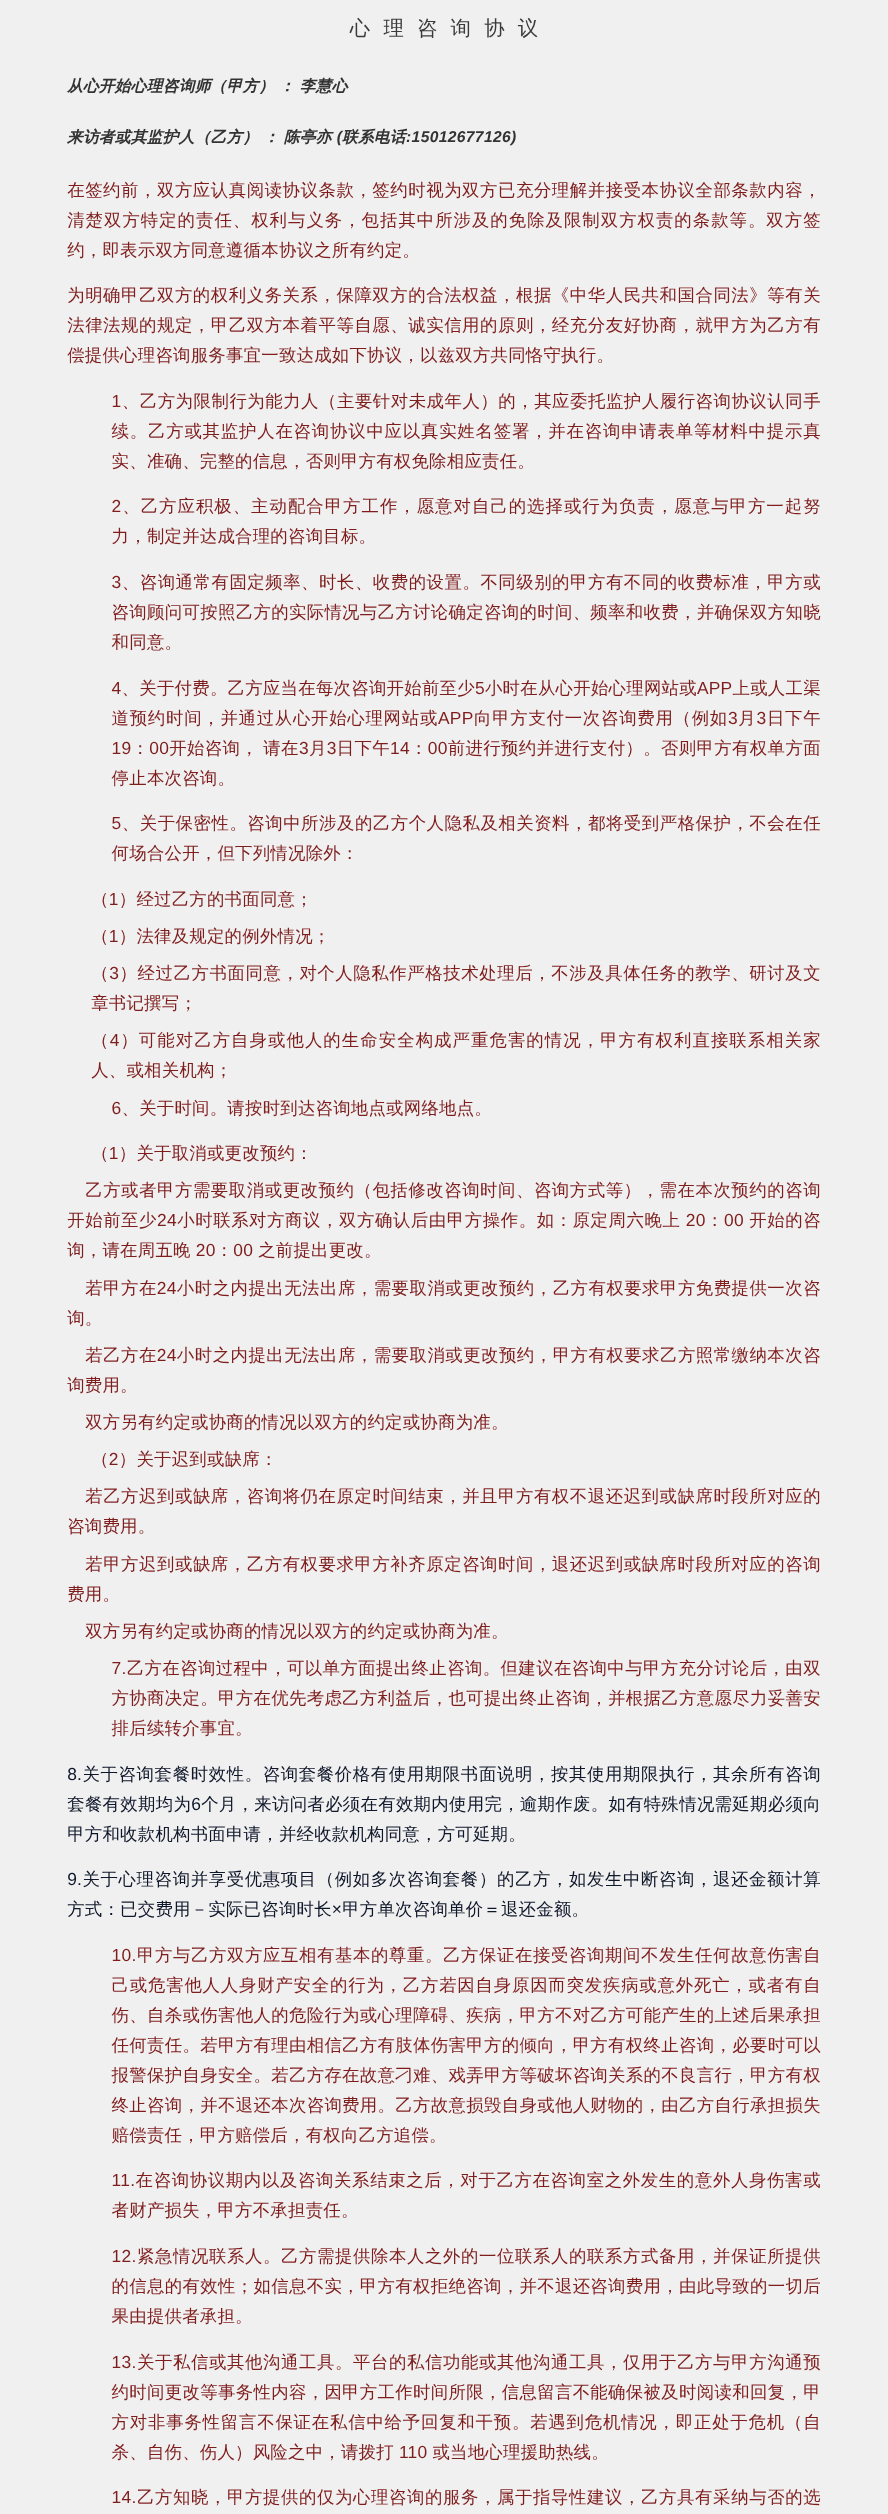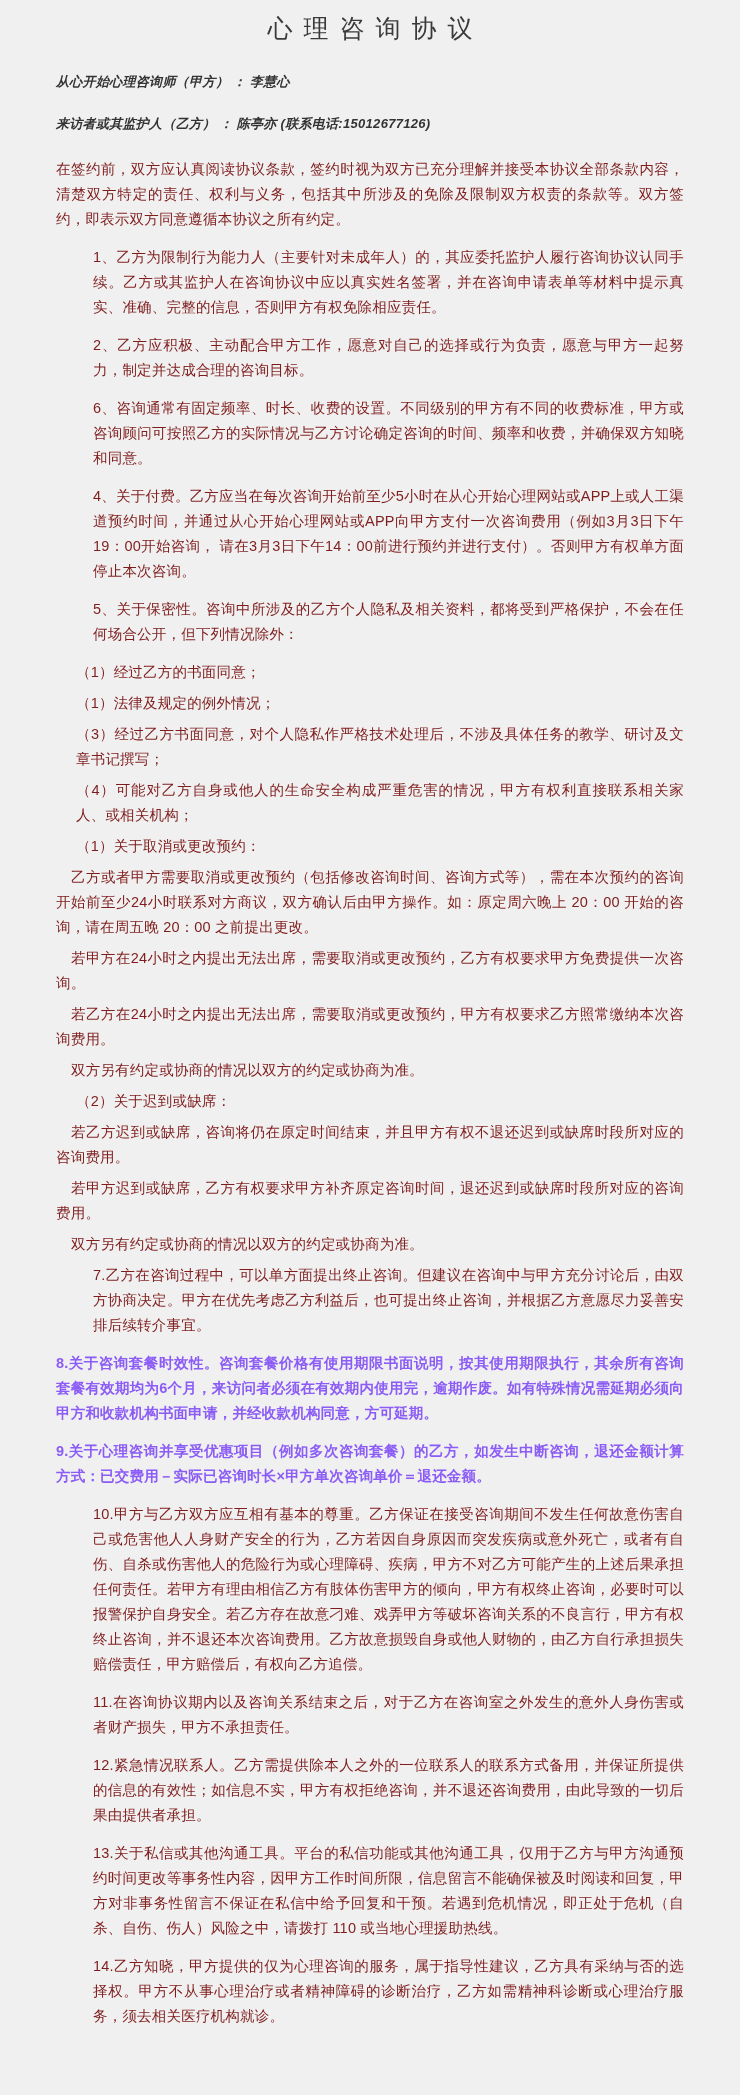--- a/index.html
+++ b/index.html
@@ -11,21 +11,21 @@
     min-height:2095px;
   }
   .page{
     width:740px;
     min-height:2095px;
     box-sizing:border-box;
     padding:10px 56px 30px 56px;
   }
   .doc-title{
     text-align:center;
-    font-size:25px;
+    font-size:17px;
     font-weight:500;
     letter-spacing:11px;
     color:#3a3a3a;
     margin:2px 0 28px 0;
     text-indent:11px; 
   }
   .party-line{
     font-weight:bold;
     font-size:13px;
     color:#333;
@@ -36,45 +36,47 @@
   .blk{
     font-size:14.5px;
     line-height:25px;
     text-align:justify;
     margin:0 0 11px 0;
     color:#7f1d1d;
     letter-spacing:.2px;
   }
   .blk.paragraph{margin-bottom:13px;}
   .blk.clause{margin-bottom:13px;margin-left:37px;}
-  .blk.clause-bold{font-weight:bold;color:#8b5cf6;margin-bottom:13px;}
+  .blk.clause-bold{font-weight:normal;color:#0f172a;margin-bottom:13px;}
   .blk.sub{margin:0 0 6px 0;padding-left:20px;}
   .blk.sub-indent{margin:0 0 6px 0;text-indent:15px;}
 </style>
 </head>
 <body>
 
 <div class="page">
 
   <h1 class="doc-title">心理咨询协议</h1>
 
   <p class="party-line">从心开始心理咨询师（甲方） ： 李慧心</p>
   <p class="party-line">来访者或其监护人（乙方） ： 陈亭亦 (联系电话:15012677126)</p>
 
   <div>
       <p class="blk paragraph">在签约前，双方应认真阅读协议条款，签约时视为双方已充分理解并接受本协议全部条款内容，清楚双方特定的责任、权利与义务，包括其中所涉及的免除及限制双方权责的条款等。双方签约，即表示双方同意遵循本协议之所有约定。</p>
+      <p class="blk paragraph">为明确甲乙双方的权利义务关系，保障双方的合法权益，根据《中华人民共和国合同法》等有关法律法规的规定，甲乙双方本着平等自愿、诚实信用的原则，经充分友好协商，就甲方为乙方有偿提供心理咨询服务事宜一致达成如下协议，以兹双方共同恪守执行。</p>
       <p class="blk clause">1、乙方为限制行为能力人（主要针对未成年人）的，其应委托监护人履行咨询协议认同手续。乙方或其监护人在咨询协议中应以真实姓名签署，并在咨询申请表单等材料中提示真实、准确、完整的信息，否则甲方有权免除相应责任。</p>
       <p class="blk clause">2、乙方应积极、主动配合甲方工作，愿意对自己的选择或行为负责，愿意与甲方一起努力，制定并达成合理的咨询目标。</p>
-      <p class="blk clause">6、咨询通常有固定频率、时长、收费的设置。不同级别的甲方有不同的收费标准，甲方或咨询顾问可按照乙方的实际情况与乙方讨论确定咨询的时间、频率和收费，并确保双方知晓和同意。</p>
+      <p class="blk clause">3、咨询通常有固定频率、时长、收费的设置。不同级别的甲方有不同的收费标准，甲方或咨询顾问可按照乙方的实际情况与乙方讨论确定咨询的时间、频率和收费，并确保双方知晓和同意。</p>
       <p class="blk clause">4、关于付费。乙方应当在每次咨询开始前至少5小时在从心开始心理网站或APP上或人工渠道预约时间，并通过从心开始心理网站或APP向甲方支付一次咨询费用（例如3月3日下午19：00开始咨询， 请在3月3日下午14：00前进行预约并进行支付）。否则甲方有权单方面停止本次咨询。</p>
       <p class="blk clause">5、关于保密性。咨询中所涉及的乙方个人隐私及相关资料，都将受到严格保护，不会在任何场合公开，但下列情况除外：</p>
       <p class="blk sub">（1）经过乙方的书面同意；</p>
       <p class="blk sub">（1）法律及规定的例外情况；</p>
       <p class="blk sub">（3）经过乙方书面同意，对个人隐私作严格技术处理后，不涉及具体任务的教学、研讨及文章书记撰写；</p>
       <p class="blk sub">（4）可能对乙方自身或他人的生命安全构成严重危害的情况，甲方有权利直接联系相关家人、或相关机构；</p>
+      <p class="blk clause">6、关于时间。请按时到达咨询地点或网络地点。</p>
       <p class="blk sub">（1）关于取消或更改预约：</p>
       <p class="blk sub-indent">乙方或者甲方需要取消或更改预约（包括修改咨询时间、咨询方式等），需在本次预约的咨询开始前至少24小时联系对方商议，双方确认后由甲方操作。如：原定周六晚上 20：00 开始的咨询，请在周五晚 20：00 之前提出更改。</p>
       <p class="blk sub-indent">若甲方在24小时之内提出无法出席，需要取消或更改预约，乙方有权要求甲方免费提供一次咨询。</p>
       <p class="blk sub-indent">若乙方在24小时之内提出无法出席，需要取消或更改预约，甲方有权要求乙方照常缴纳本次咨询费用。</p>
       <p class="blk sub-indent">双方另有约定或协商的情况以双方的约定或协商为准。</p>
       <p class="blk sub">（2）关于迟到或缺席：</p>
       <p class="blk sub-indent">若乙方迟到或缺席，咨询将仍在原定时间结束，并且甲方有权不退还迟到或缺席时段所对应的咨询费用。</p>
       <p class="blk sub-indent">若甲方迟到或缺席，乙方有权要求甲方补齐原定咨询时间，退还迟到或缺席时段所对应的咨询费用。</p>
       <p class="blk sub-indent">双方另有约定或协商的情况以双方的约定或协商为准。</p>
       <p class="blk clause">7.乙方在咨询过程中，可以单方面提出终止咨询。但建议在咨询中与甲方充分讨论后，由双方协商决定。甲方在优先考虑乙方利益后，也可提出终止咨询，并根据乙方意愿尽力妥善安排后续转介事宜。</p>

